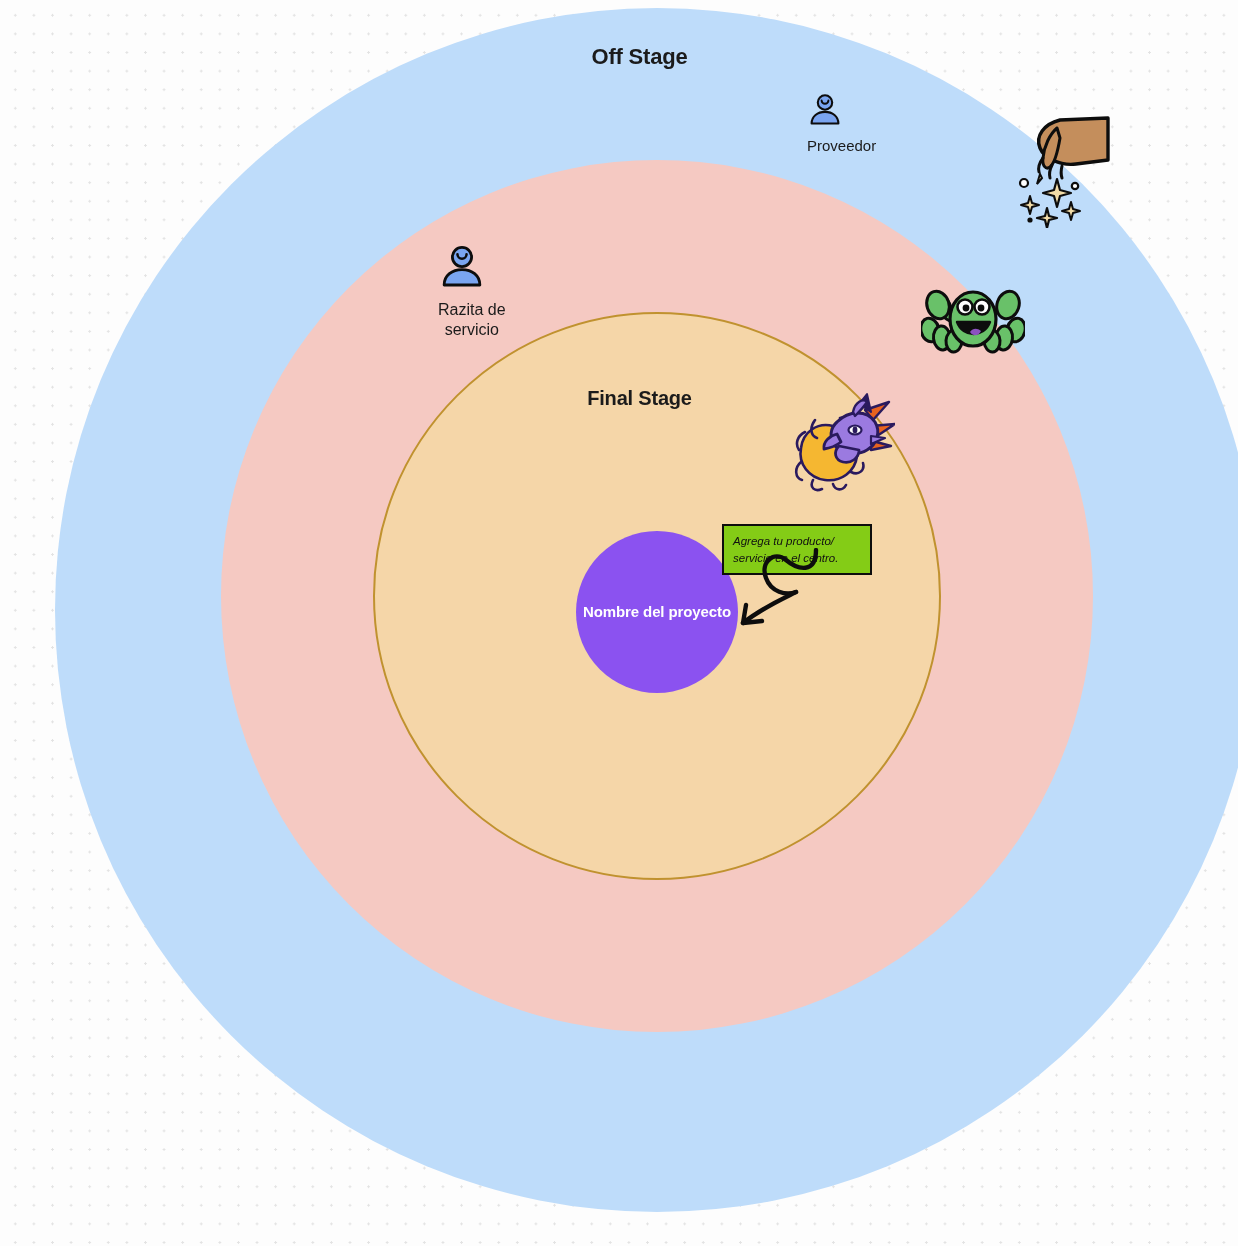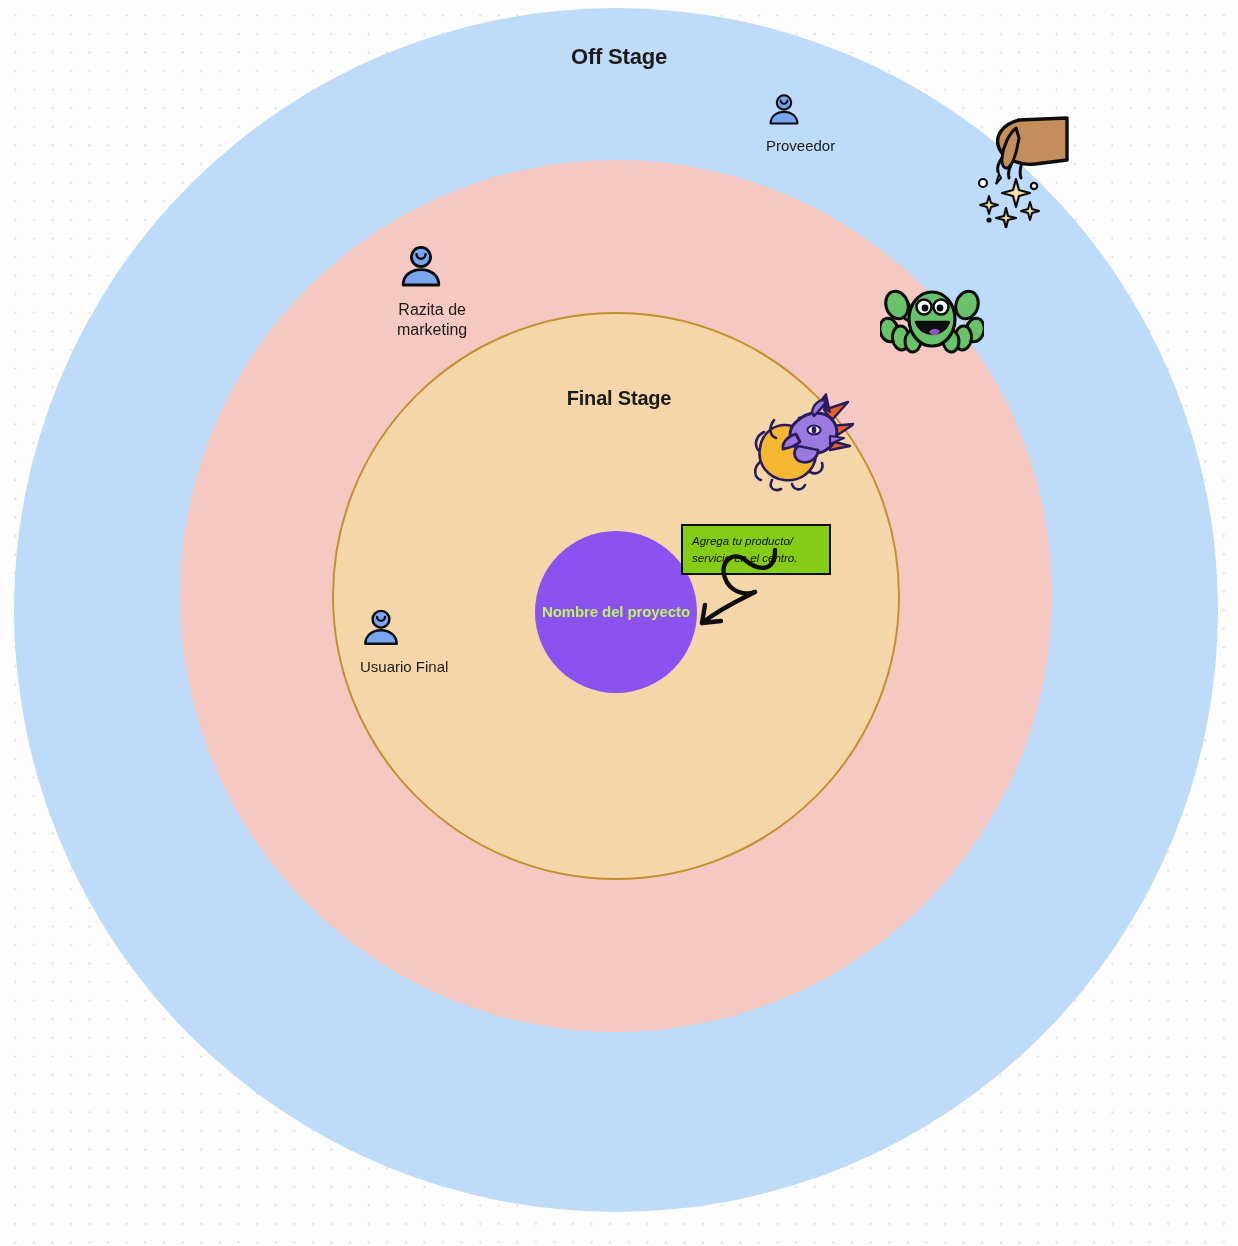--- a/index.html
+++ b/index.html
@@ -6,21 +6,21 @@
   body{
     width:1238px;height:1246px;
     background-color:#fdfdfd;
     background-image:radial-gradient(circle, #e3e3e3 1.1px, rgba(0,0,0,0) 1.2px);
     background-size:18.6px 18.6px;
     background-position:6px 6px;
     font-family:"Liberation Sans", sans-serif;
     overflow:hidden;
     position:relative;
   }
-  .canvas{position:absolute;inset:0;}
+  .canvas{position:absolute;inset:0;margin-left:41px;}
 
   
   .ring{position:absolute;border-radius:50%;box-sizing:border-box;}
   #ring-off{
     left:14px;top:8px;width:1204px;height:1204px;
     background:#bedcfa;
   }
   #ring-back{
     left:180px;top:160px;width:872px;height:872px;
     background:#f5c9c2;
@@ -30,21 +30,21 @@
     background:#f5d6a8;
     border:2px solid #c0922f;
   }
   #core-circle{
     left:535px;top:531px;width:162px;height:162px;
     background:#8b52f0;
     display:flex;align-items:center;justify-content:center;
     text-align:center;
   }
   #core-circle .core-label{
-    color:#bef264;font-weight:bold;font-size:15px;line-height:1.35;
+    color:#ffffff;font-weight:bold;font-size:15px;line-height:1.35;
     letter-spacing:-0.1px;
   }
 
   
   .ring-title{
     position:absolute;text-align:center;
     font-weight:bold;color:#1b1b1b;
     letter-spacing:-0.2px;white-space:nowrap;
   }
   #label-off{left:0;right:0;top:44px;font-size:22px;}
@@ -111,33 +111,23 @@
 
   <div class="persona" id="persona-razita">
     <span>
       <svg width="48" height="48" viewBox="0 0 36 36">
         <circle cx="18" cy="10.5" r="7.2" fill="#7aa5f0" stroke="#0d0d0d" stroke-width="2.1"></circle>
         <path d="M14.6 8.4a3.4 3.4 0 0 0 6.8 0" fill="none" stroke="#0d0d0d" stroke-width="1.9" stroke-linecap="round"></path>
         <path d="M4.6 31.5c0-7.2 6-11.6 13.4-11.6s13.4 4.4 13.4 11.6z" fill="#7aa5f0" stroke="#0d0d0d" stroke-width="2.1" stroke-linejoin="round"></path>
       </svg>
     </span>
     <div class="pname">Razita de
-marketing</div>
-  </div>
-
-  <div class="persona" id="persona-usuario">
-    <span>
-      <svg width="42" height="42" viewBox="0 0 36 36">
-        <circle cx="18" cy="10.5" r="7.2" fill="#7aa5f0" stroke="#0d0d0d" stroke-width="2.1"></circle>
-        <path d="M14.6 8.4a3.4 3.4 0 0 0 6.8 0" fill="none" stroke="#0d0d0d" stroke-width="1.9" stroke-linecap="round"></path>
-        <path d="M4.6 31.5c0-7.2 6-11.6 13.4-11.6s13.4 4.4 13.4 11.6z" fill="#7aa5f0" stroke="#0d0d0d" stroke-width="2.1" stroke-linejoin="round"></path>
-      </svg>
-    </span>
-    <div class="pname">Usuario Final</div>
-  </div>
+servicio</div>
+  </div>
+
 
   <div id="note-callout">
     <div class="note-text">Agrega tu producto/
 servicio en el centro.</div>
   </div>
 
   <div class="sticker" id="sticker-arrow">
     <svg width="110" height="90" viewBox="0 0 110 90">
       <path d="M92 2 C92 26, 74 22, 62 12 C50 2, 36 14, 42 30 C47 44, 62 48, 72 44" fill="none" stroke="#0d0d0d" stroke-width="4.4" stroke-linecap="round"></path>
       <path d="M72 44 C56 52, 38 60, 19 75" fill="none" stroke="#0d0d0d" stroke-width="4.4" stroke-linecap="round"></path>

